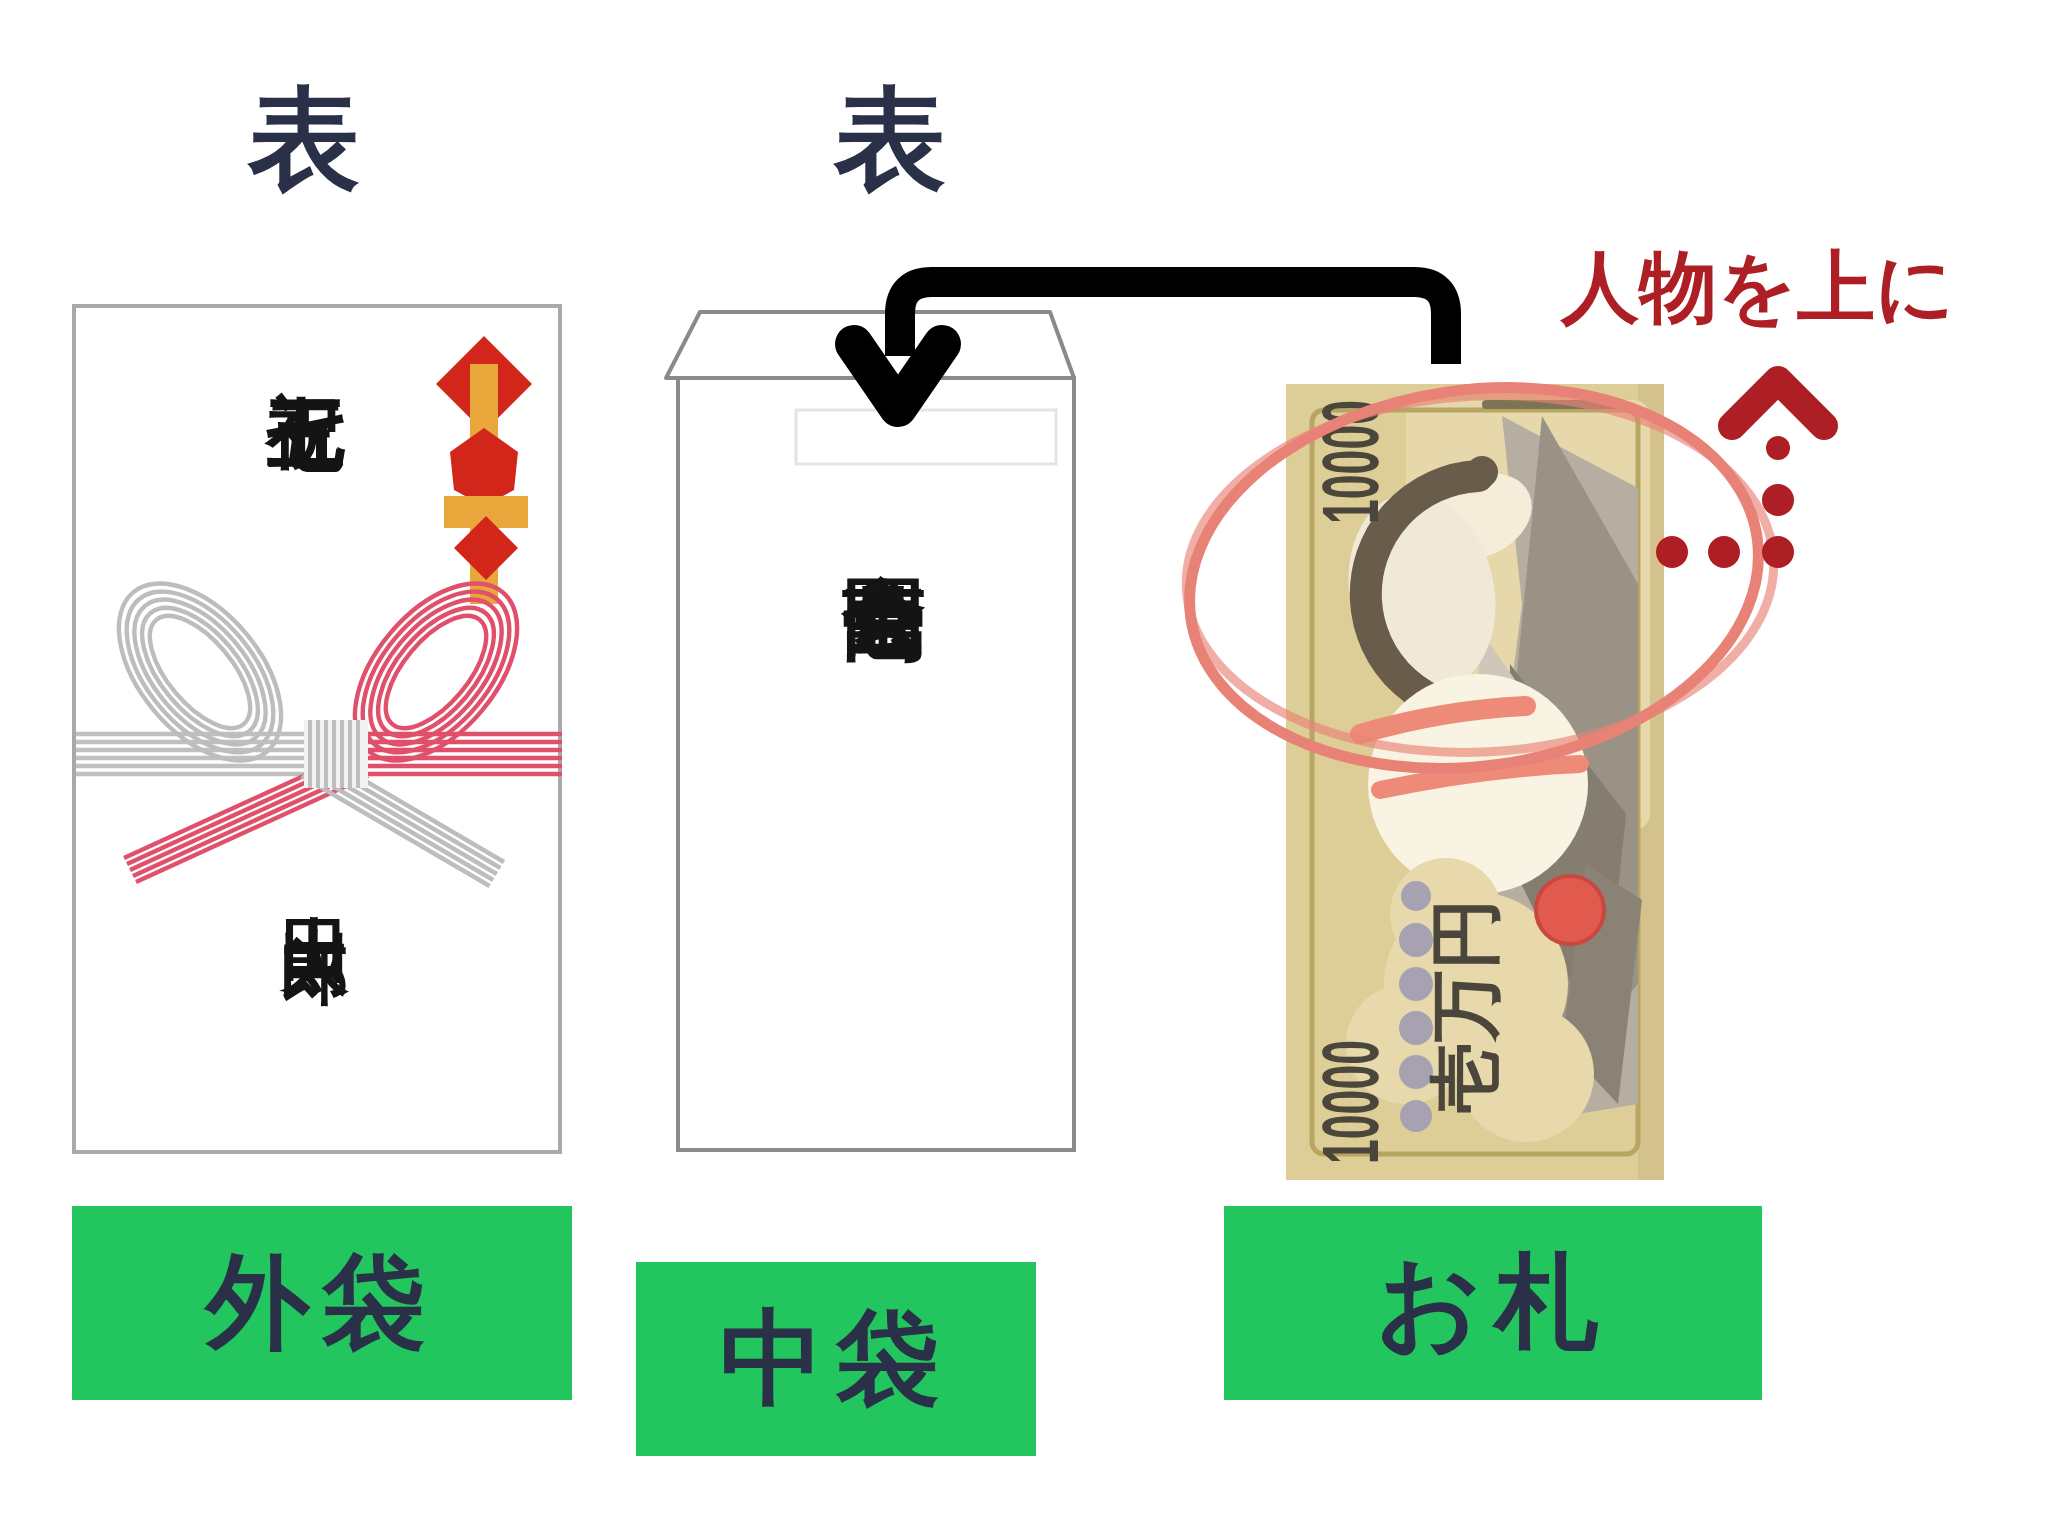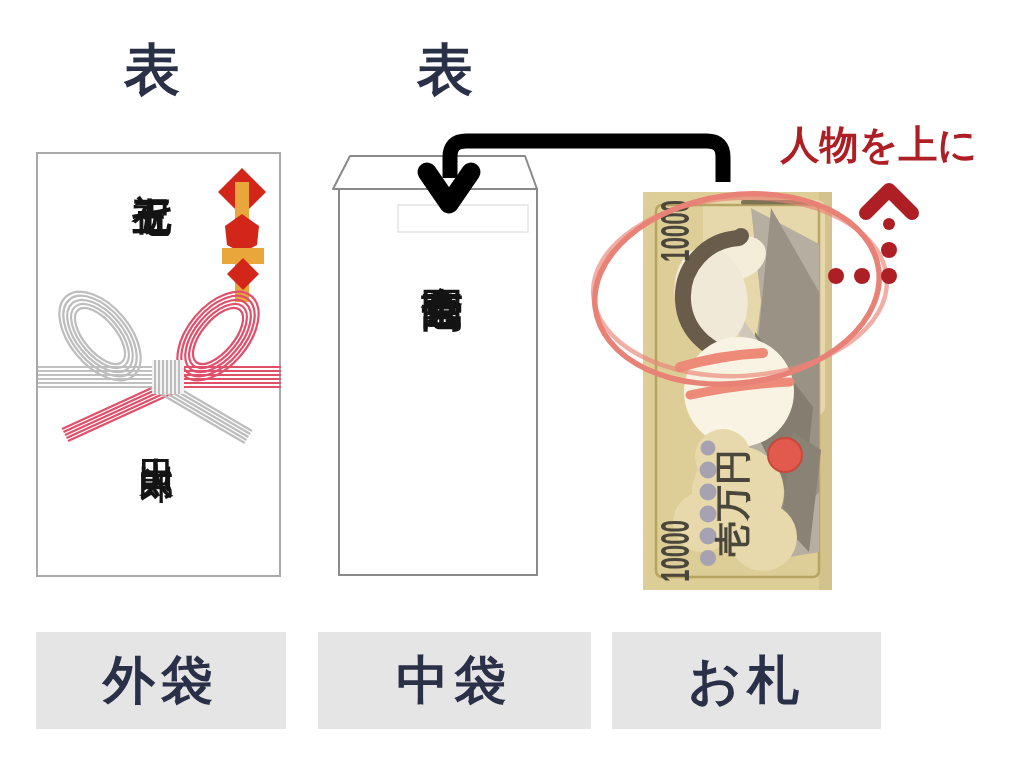--- a/index.html
+++ b/index.html
@@ -6,21 +6,21 @@
   .stage{position:relative;width:1024px;height:768px;background:#ffffff;overflow:hidden;
          font-family:"Liberation Sans","DejaVu Sans",sans-serif;}
   .front-label{position:absolute;top:42px;width:130px;text-align:center;
                font-size:56px;font-weight:bold;color:#2a3047;line-height:1;}
   .abs{position:absolute;}
   .v-text{position:absolute;writing-mode:vertical-rl;text-orientation:upright;
           font-family:"DejaVu Serif","Liberation Serif",serif;font-weight:bold;color:#141414;
           line-height:1;letter-spacing:3px;}
   .envelope1{position:absolute;left:36px;top:152px;width:245px;height:425px;
              background:#ffffff;border:2px solid #a9a9a9;box-sizing:border-box;}
-  .caption-box{position:absolute;top:632px;height:97px;background:#e5e5e5;
+  .caption-box{position:absolute;top:603px;height:97px;background:#22c55e;
                display:flex;align-items:center;justify-content:center;
                font-size:52px;font-weight:bold;color:#2a3047;letter-spacing:6px;}
   .annotation-text{position:absolute;left:762px;top:124px;width:234px;text-align:center;
                    font-size:39px;font-weight:bold;color:#ad1f24;line-height:1.1;}
   svg{display:block;}
   .overlay{position:absolute;left:0;top:0;pointer-events:none;}
 </style>
 </head>
 <body>
 
@@ -180,16 +180,16 @@
       <circle cx="889" cy="250" r="8" fill="#ad1f24"></circle>
       <circle cx="889" cy="276" r="8" fill="#ad1f24"></circle>
       <circle cx="862" cy="276" r="8" fill="#ad1f24"></circle>
       <circle cx="836" cy="276" r="8" fill="#ad1f24"></circle>
     </g>
   </svg>
 
   <div class="annotation-text">人物を上に</div>
 
   <div class="caption-box" style="left:36px;width:250px;">外袋</div>
-  <div class="caption-box" style="left:318px;width:273px;">中袋</div>
+  <div class="caption-box" style="left:318px;width:200px;margin-top:28px;">中袋</div>
   <div class="caption-box" style="left:612px;width:269px;">お札</div>
 
 </div>
 
 </body></html>

